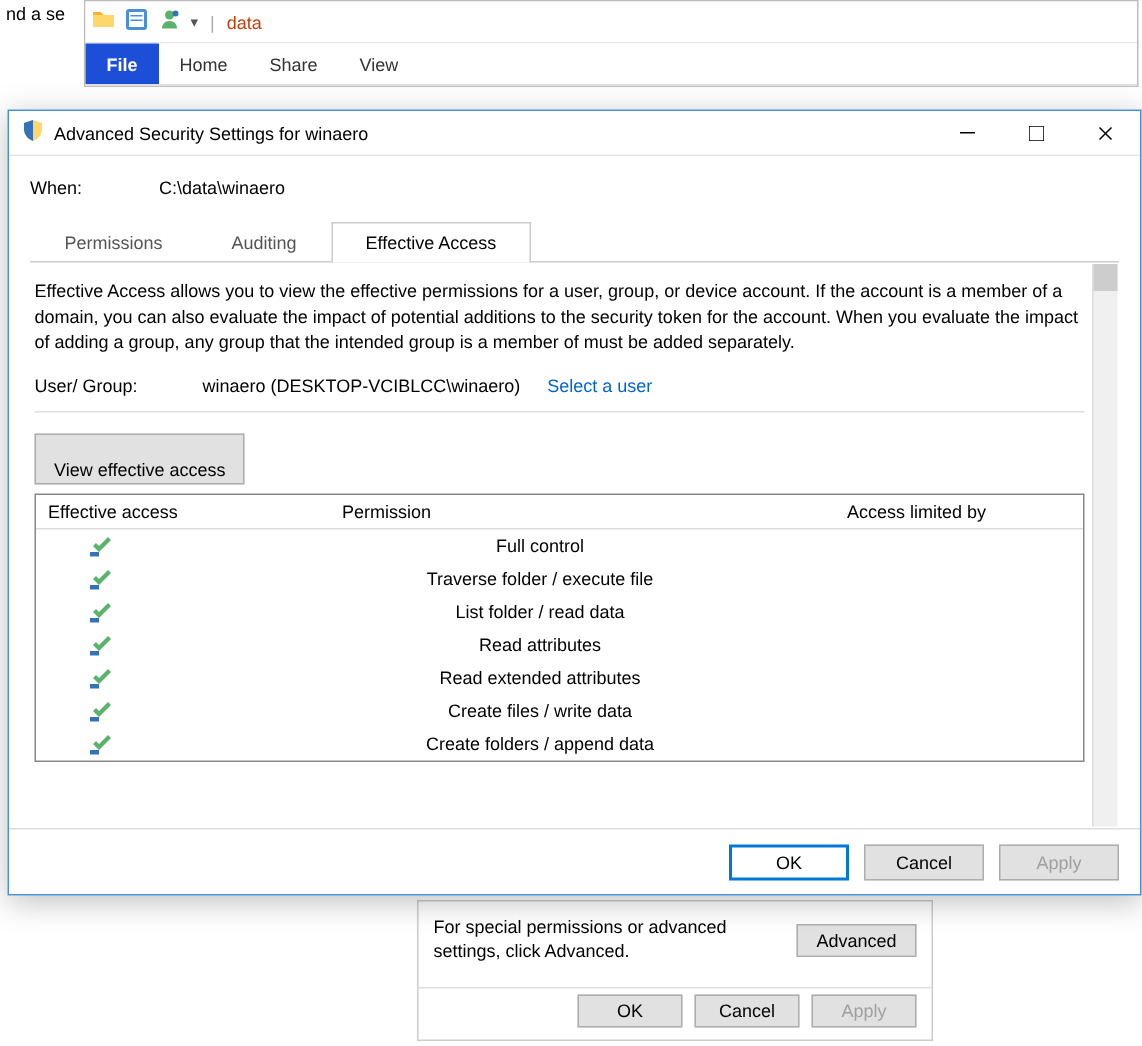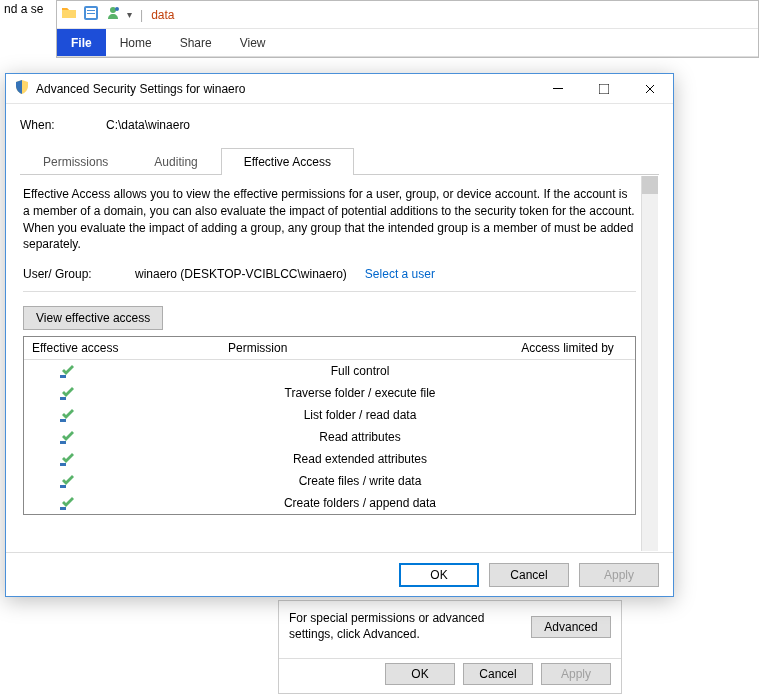--- a/index.html
+++ b/index.html
@@ -23,21 +23,21 @@
   .prop-strip { position: absolute; left: 278px; top: 600px; width: 344px; height: 94px; border: 1px solid #ccc; background: #fff; padding: 6px 10px 0 10px; }
   .prop-strip .adv-row { display: flex; justify-content: space-between; align-items: center; margin-top: 4px;}
   .prop-strip .adv-row .adv-text { font-size: 12px; line-height: 1.3; width: 220px;}
   .prop-strip .adv-btn { width: 80px; height: 22px; border: 1px solid #adadad; background: #e1e1e1; font-size: 12px;}
   .prop-strip .btn-row { position: absolute; bottom: 8px; right: 10px; display: flex; gap: 8px;}
   .prop-strip .btn-row button { width: 70px; height: 22px; border: 1px solid #adadad; background: #e1e1e1; font-size: 12px;}
   .prop-strip .btn-row button.disabled { color: #a0a0a0; }
   .prop-strip hr { border: none; border-top: 1px solid #ddd; margin: 16px -10px 8px -10px;}
 
   
-  .dialog { position: absolute; left: 5px; top: 73px; width: 669px; height: 524px; border: 1px solid #4a90d9; background: #fff; box-shadow: 0 4px 20px rgba(0,0,0,.25); display: flex; flex-direction: column;}
+  .dialog { position: absolute; left: 5px; top: 73px; width: 756px; height: 524px; border: 1px solid #4a90d9; background: #fff; box-shadow: 0 4px 20px rgba(0,0,0,.25); display: flex; flex-direction: column;}
   .dlg-titlebar { height: 30px; display: flex; align-items: center; padding: 0 0 0 8px; background: #fff; border-bottom: 1px solid #e5e5e5;}
   .dlg-titlebar .shield svg { width: 16px; height: 16px; margin-right: 6px;}
   .dlg-titlebar .title { font-size: 12px; }
   .dlg-titlebar .spacer { flex: 1; }
   .dlg-titlebar .winctl { width: 46px; height: 30px; display: flex; align-items: center; justify-content: center; }
   .dlg-titlebar .winctl svg { width: 10px; height: 10px; }
 
   .dlg-body { padding: 14px 14px 0 14px; flex: 1; display: flex; flex-direction: column; position: relative;}
   .kv { display: flex; align-items: center; margin-bottom: 10px; font-size: 12px;}
   .kv .k { width: 86px; }
@@ -53,21 +53,21 @@
   .effective-area { position: relative; flex: 1; border: 1px solid transparent; margin-top: 0;}
   .eff-scroll { position: absolute; right: 0; top: 0; width: 17px; height: 100%; background: #f0f0f0; border-left: 1px solid #dcdcdc;}
   .eff-scroll .thumb { position: absolute; top: 0; width: 100%; height: 18px; background: #cdcdcd;}
   .eff-content { padding: 10px 22px 0 2px; }
   .eff-desc { font-size: 12px; line-height: 1.4; }
   .eff-user-row { display: flex; align-items: center; margin-top: 14px; }
   .eff-user-row .lbl { width: 112px; }
   .eff-user-row .val { margin-right: 18px; }
   .eff-hr { border-top: 1px solid #ddd; margin: 10px 0 14px 0; width: 100%;}
 
-  .view-btn { border: 1px solid #adadad; background: #e1e1e1; padding: 4px 12px; font-size: 12px; height: 24px;}
+  .view-btn { border: 1px solid #adadad; background: #e1e1e1; padding: 16px 12px; font-size: 12px; height: 24px;}
   
   .grid { border: 1px solid #888; margin-top: 6px; }
   .grid-head { display: flex; background: #fff; border-bottom: 1px solid #ddd; }
   .grid-head div { padding: 4px 8px; font-size: 12px; }
   .col-ea { width: 196px; }
   .col-perm { width: 280px; }
   .col-lim { flex: 1; text-align: center;}
   .grid-rows { max-height: 156px; overflow: hidden; }
   .grid-row { display: flex; align-items: center; height: 22px; }
   .grid-row .ic { width: 196px; display: flex; justify-content: flex-start; padding-left: 36px;}

